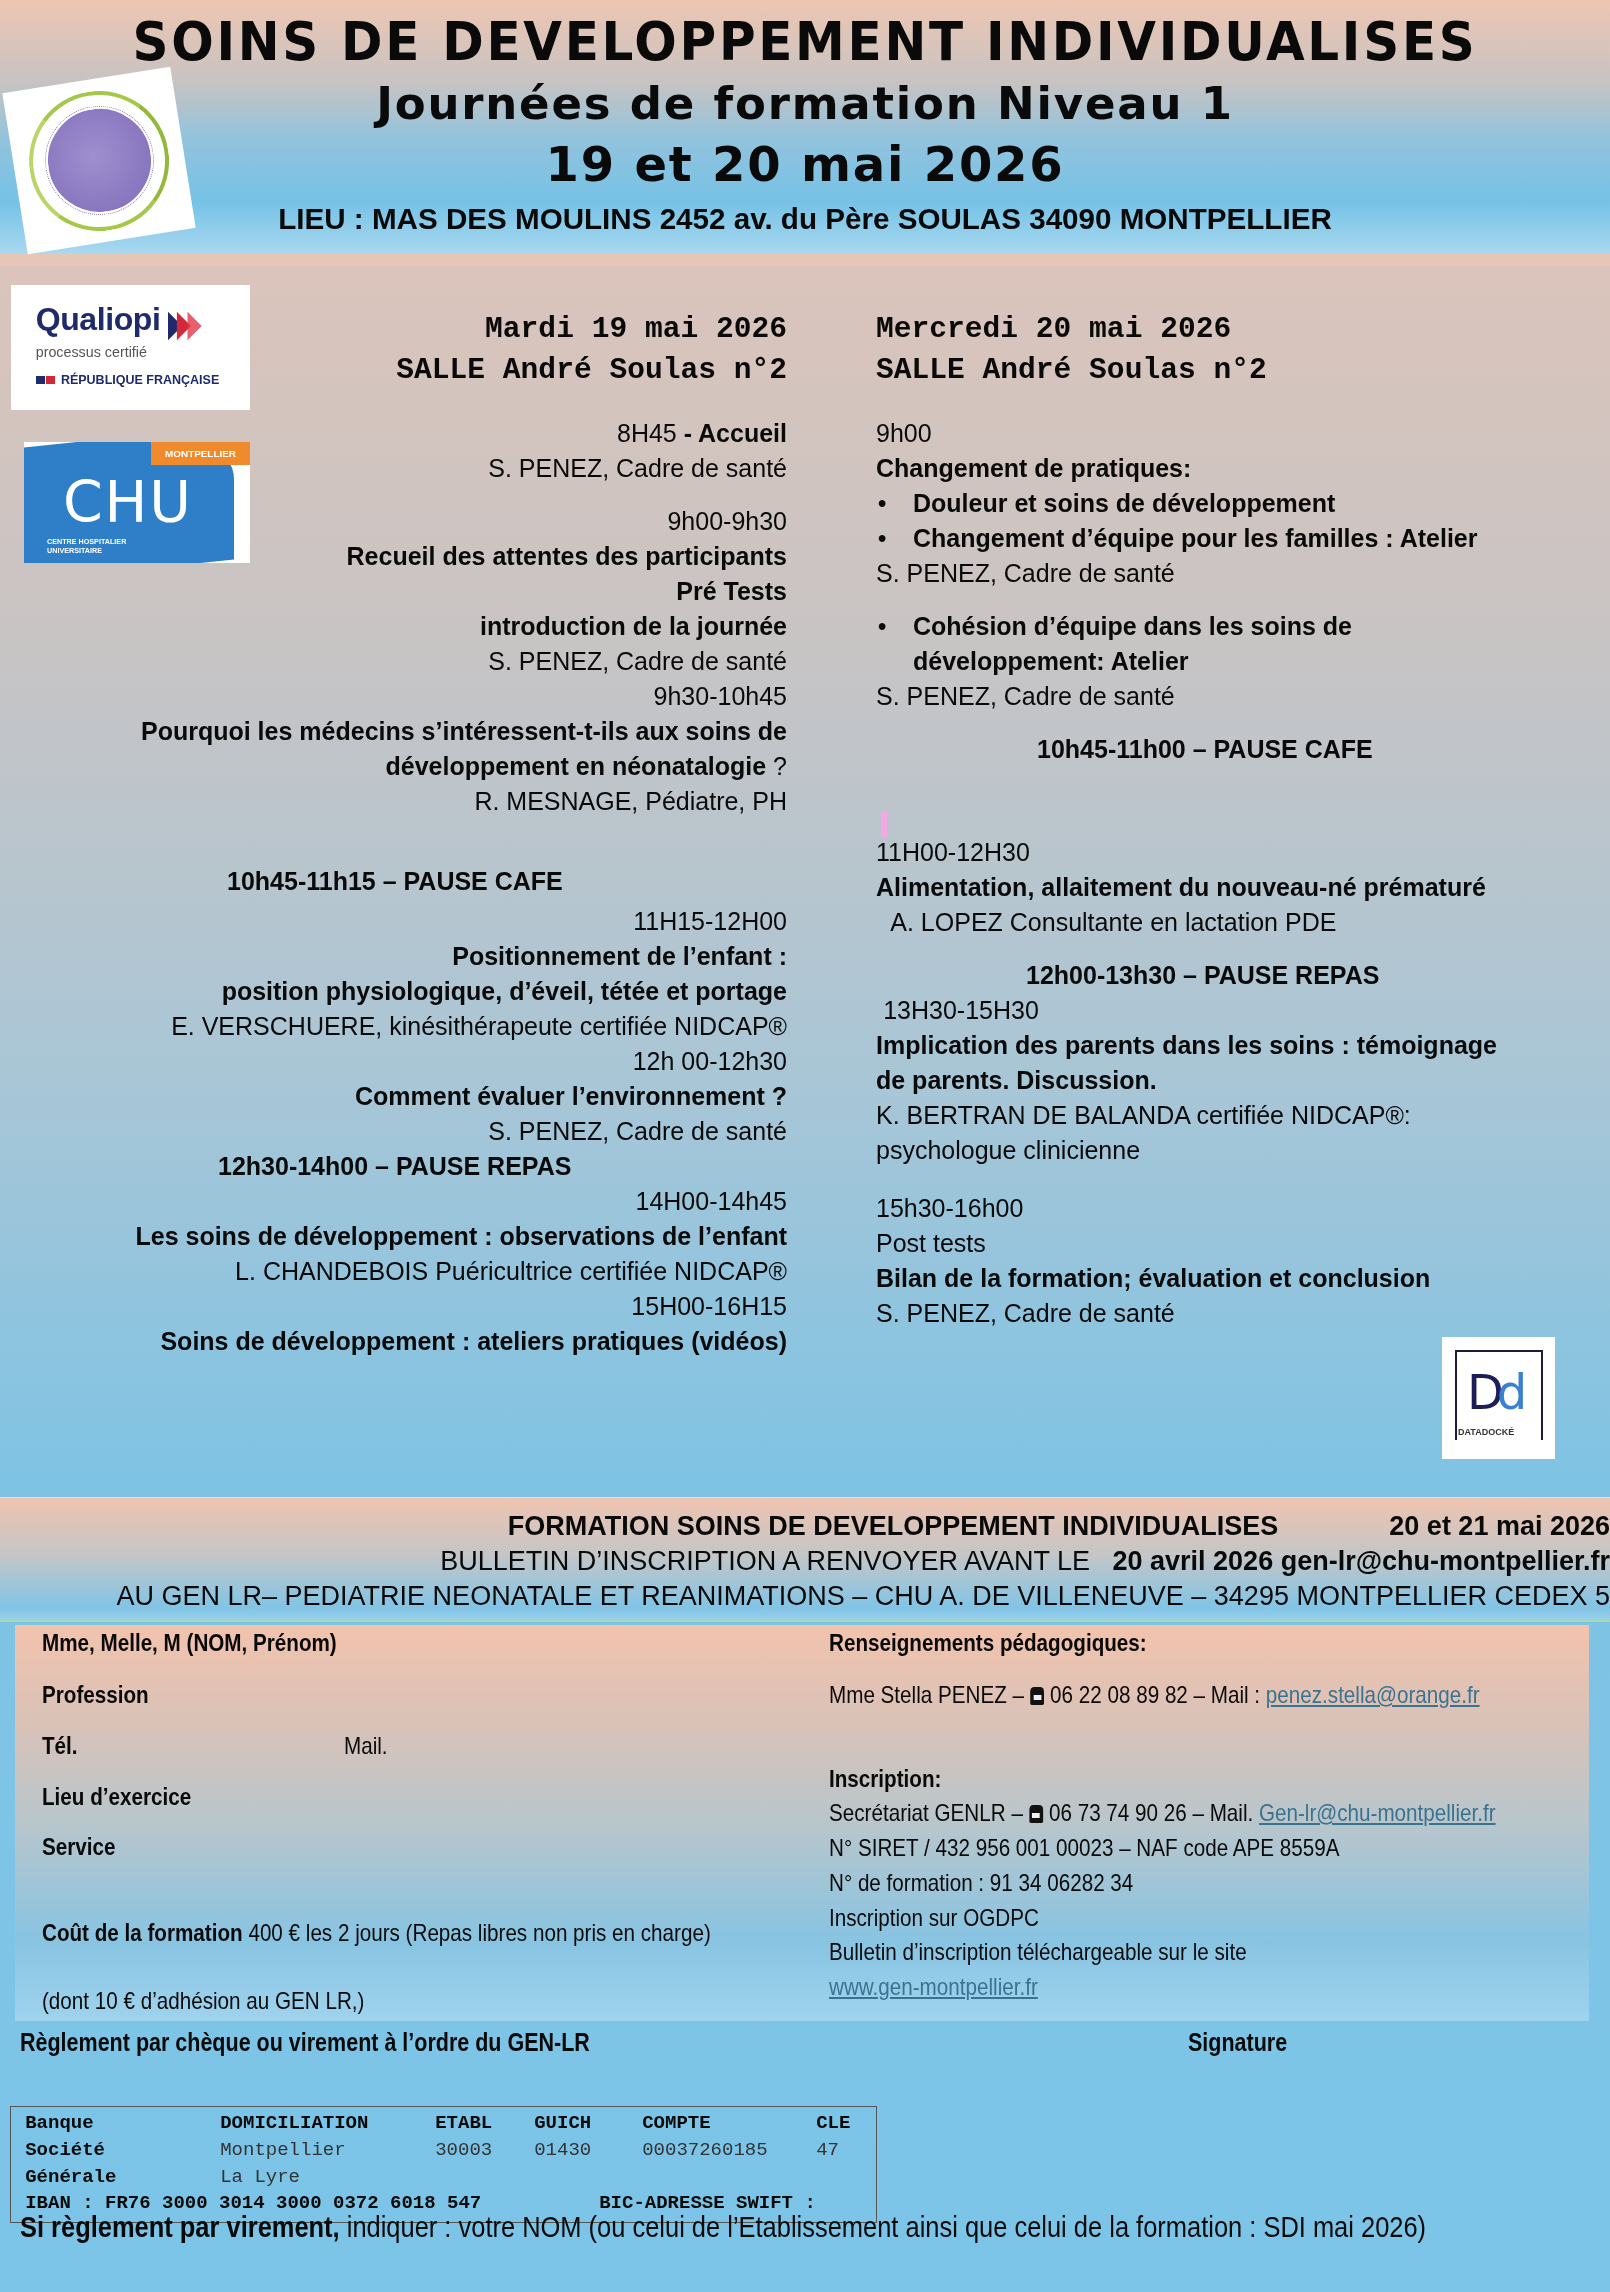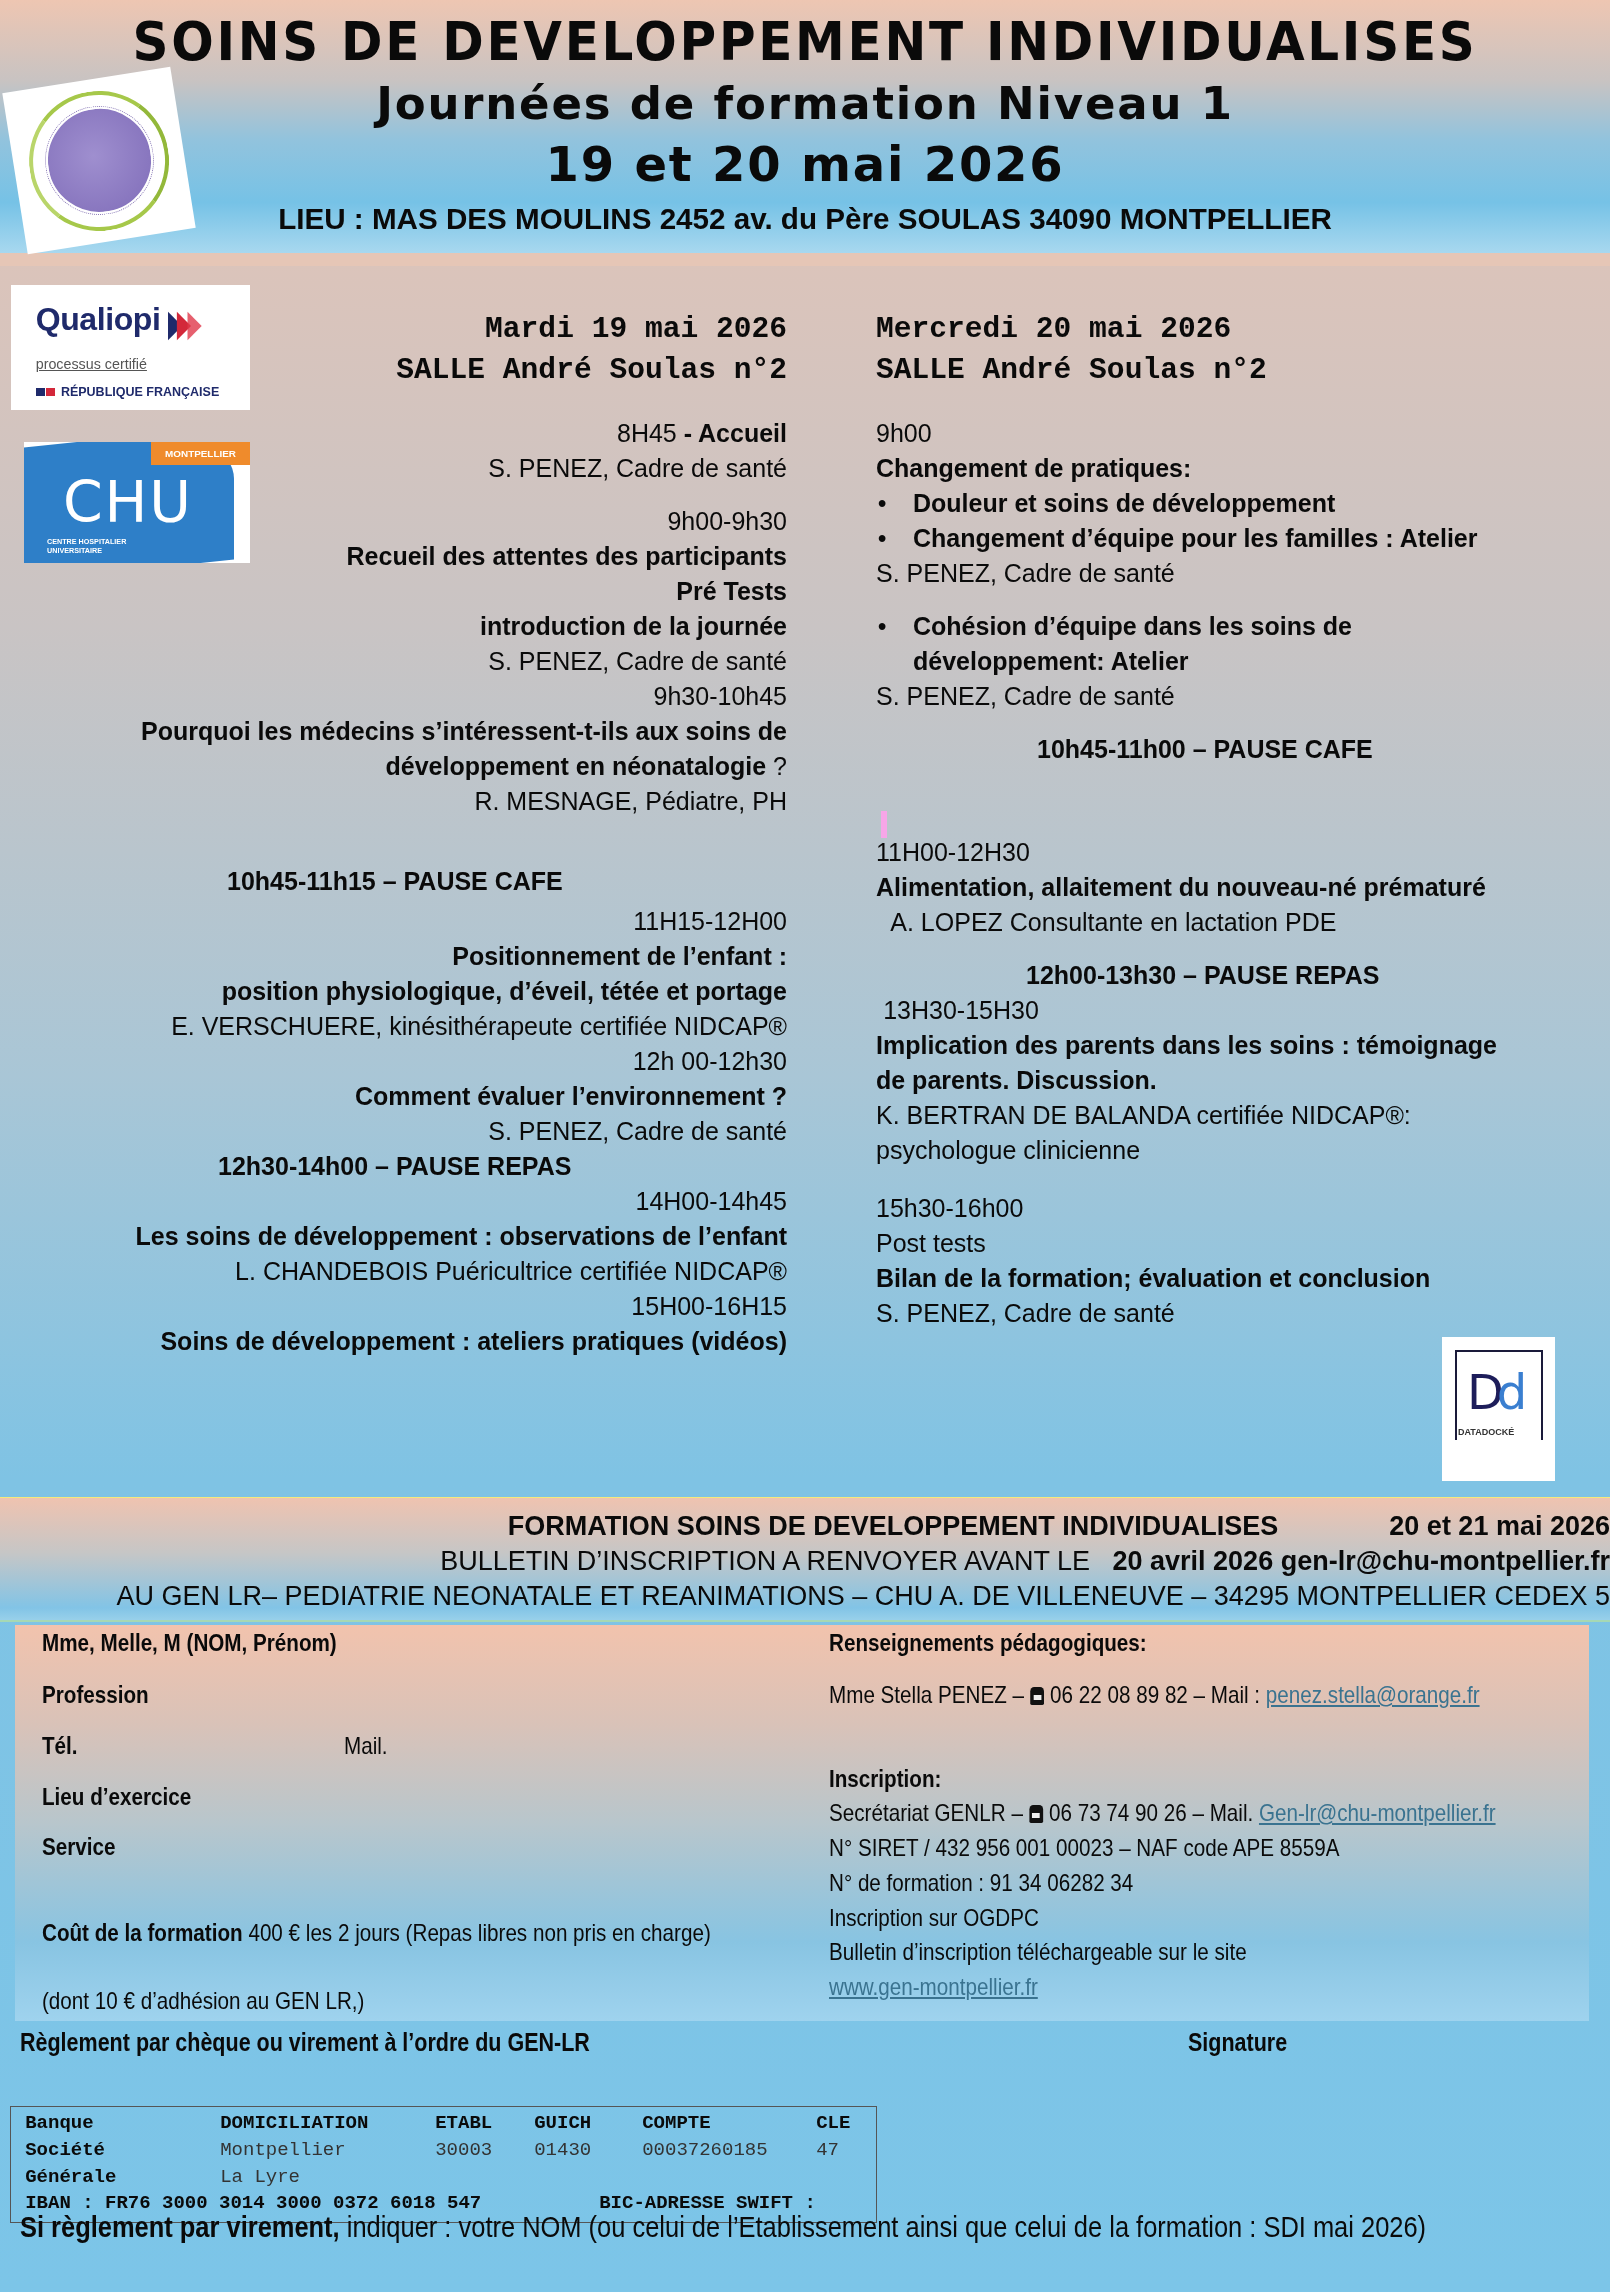--- a/index.html
+++ b/index.html
@@ -51,21 +51,21 @@
     border: 2.7px solid #fff; outline: 1.8px dotted #8a7ab7;
   }
 
   
   .qualiopi {
     left: 10.7px; top: 285px; width: 239px; height: 125px; background:#fff;
     padding: 16px 10.7px 0 25px;
   }
   .q-word { font-family:"Liberation Sans", sans-serif; font-weight:bold; font-size:32px; color:#1f2a6b; letter-spacing:-0.4px; }
   .q-arrows { display:inline-block; vertical-align: middle; margin-left: 3.6px; }
-  .q-proc { font-size: 14.3px; color:#555; margin-top: 12px; text-decoration: underline; }
+  .q-proc { font-size: 14.3px; color:#555; margin-top: 0; }
   .q-rf { font-size: 12.5px; font-weight: bold; color:#1f2a6b; margin-top: 12.5px; }
   .q-flag { display:inline-block; width:9px; height:8px; background:#1f2a6b; margin-right:1.8px; vertical-align:middle; }
   .q-flag.r { background:#d3283a; margin-right:5.4px; }
 
   .chu {
     left: 24px; top: 442px; width: 226px; height: 121px; background:#fff; overflow:hidden;
   }
   .chu-blob {
     position:absolute; left:-9px; top:-5.4px; width:219px; height:134px; border-radius: 0 40% 0 0;
     background:#2e7fc8; transform: skewY(-6deg);
@@ -87,21 +87,21 @@
   }
   .line { font-size: 25px; line-height: 35px; }
   .b { font-weight: bold; }
   .pause { font-weight: bold; font-size: 25px; line-height: 35px; }
   .bullet { position: relative; padding-left: 37px; }
   .bullet::before { content: "•"; position: absolute; left: 1.8px; font-weight: normal; }
 
   .pink-mark { left: 881px; top: 811px; width: 6.3px; height: 27px; background:#f7a6e8; }
 
   .datadock {
-    left: 1442px; top: 1337px; width: 113px; height: 144px; background:#fff;
+    left: 1442px; top: 1337px; width: 113px; height: 122px; background:#fff;
   }
   .dd-frame { position:absolute; left:12.5px; top:12.5px; width:88px; height:90px; border:2.7px solid #1a1a3a; border-bottom:none; }
   .dd-letters { position:absolute; left:25px; top:27px; font-size:48px; font-family:"DejaVu Sans", sans-serif; color:#1d1d5a; letter-spacing:-7.2px; }
   .dd-letters span { color:#3a7fd0; }
   .dd-label { position:absolute; left:16px; top:90px; font-size:9px; color:#333; font-weight:bold; }
 
   
   .bulletin-head {
     left: 0; top: 1497px; width: 1610px; height: 125px;
     border-top: 1.8px solid #f4ea7c; border-bottom: 2.7px solid #a5d8b4;

